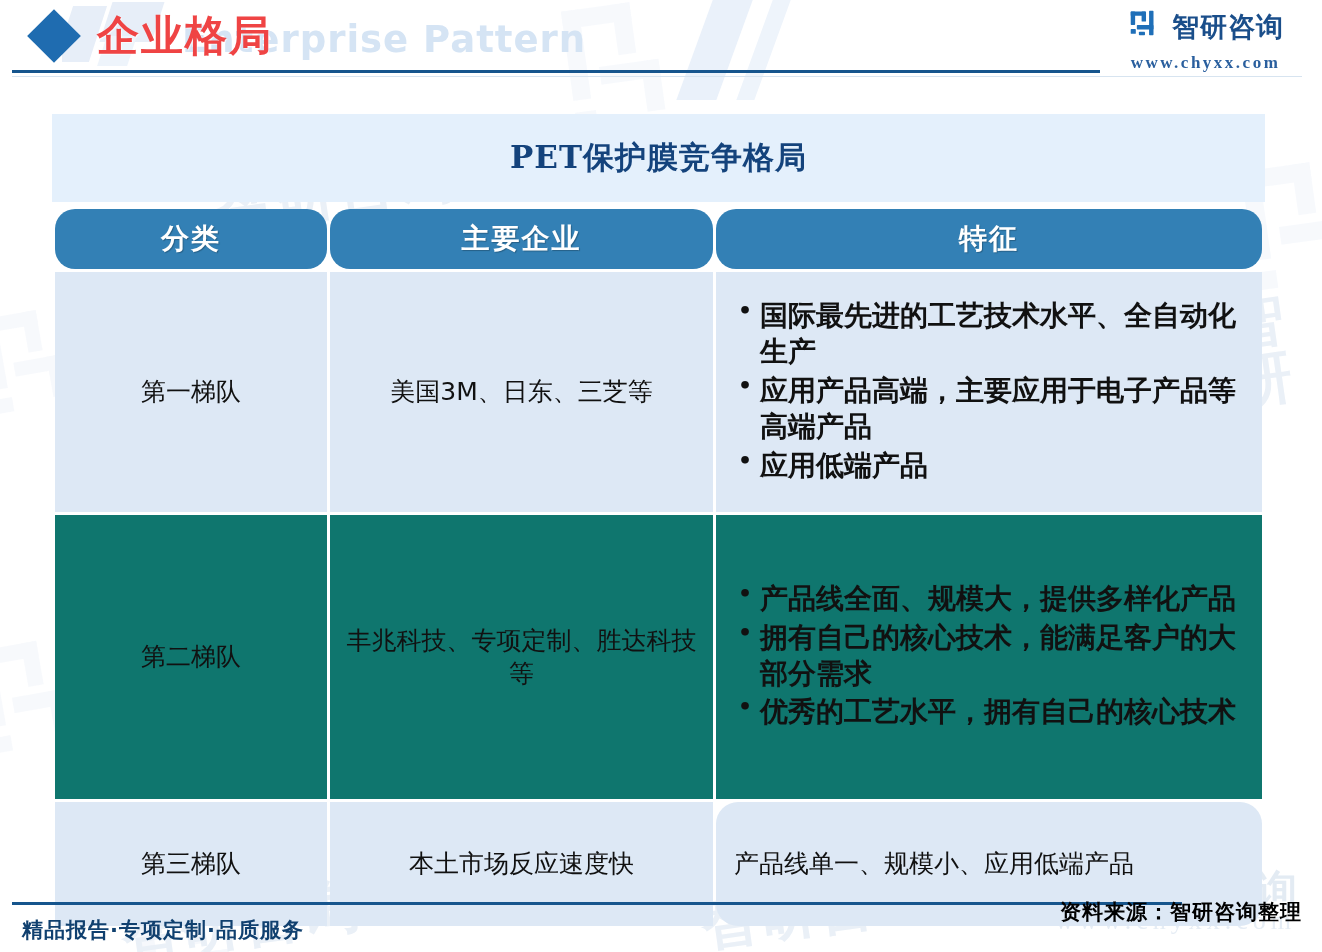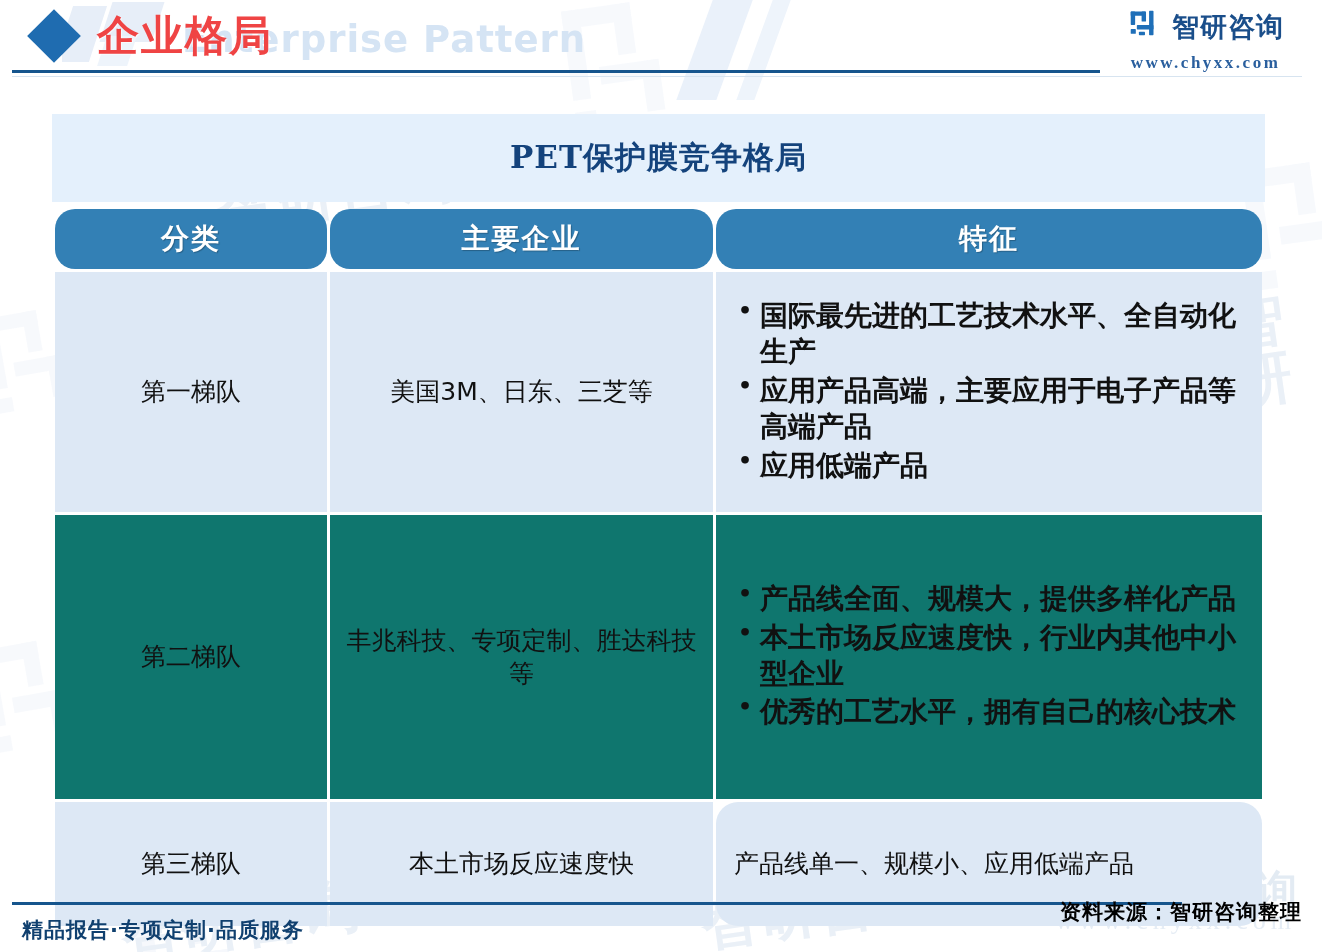--- a/index.html
+++ b/index.html
@@ -415,21 +415,21 @@
             <li>应用低端产品</li>
           </ul>
         </td>
       </tr>
       <tr class="tone-b row2">
         <td class="cell-tier">第二梯队</td>
         <td class="cell-company">丰兆科技、专项定制、胜达科技等</td>
         <td class="cell-feat">
           <ul class="feat">
             <li>产品线全面、规模大，提供多样化产品</li>
-            <li>本土市场反应速度快，行业内其他中小型企业</li>
+            <li>拥有自己的核心技术，能满足客户的大部分需求</li>
             <li>优秀的工艺水平，拥有自己的核心技术</li>
           </ul>
         </td>
       </tr>
       <tr class="tone-a row3">
         <td class="cell-tier">第三梯队</td>
         <td class="cell-company">本土市场反应速度快</td>
         <td class="cell-feat single">产品线单一、规模小、应用低端产品</td>
       </tr>
     </tbody>

